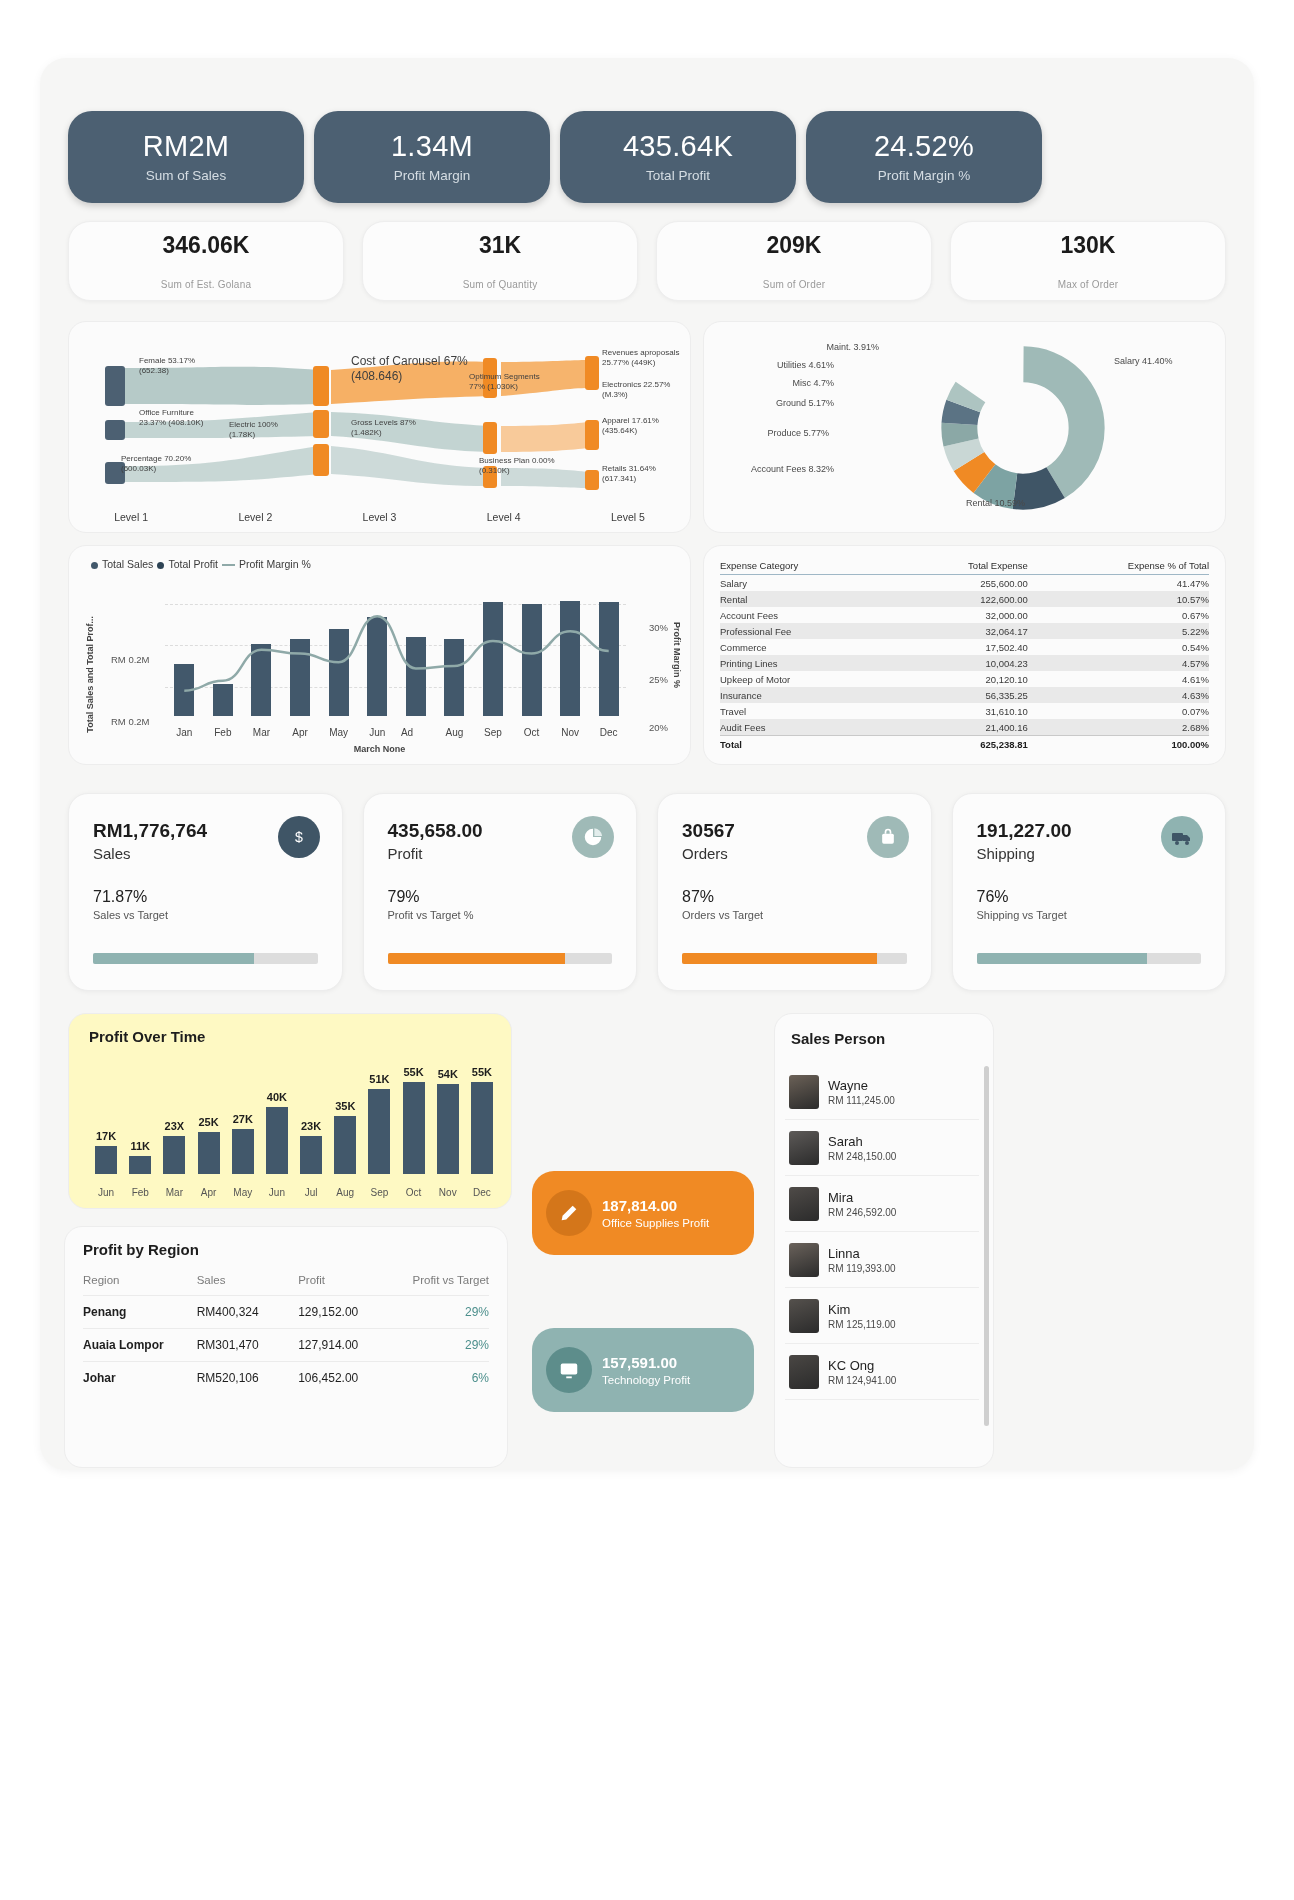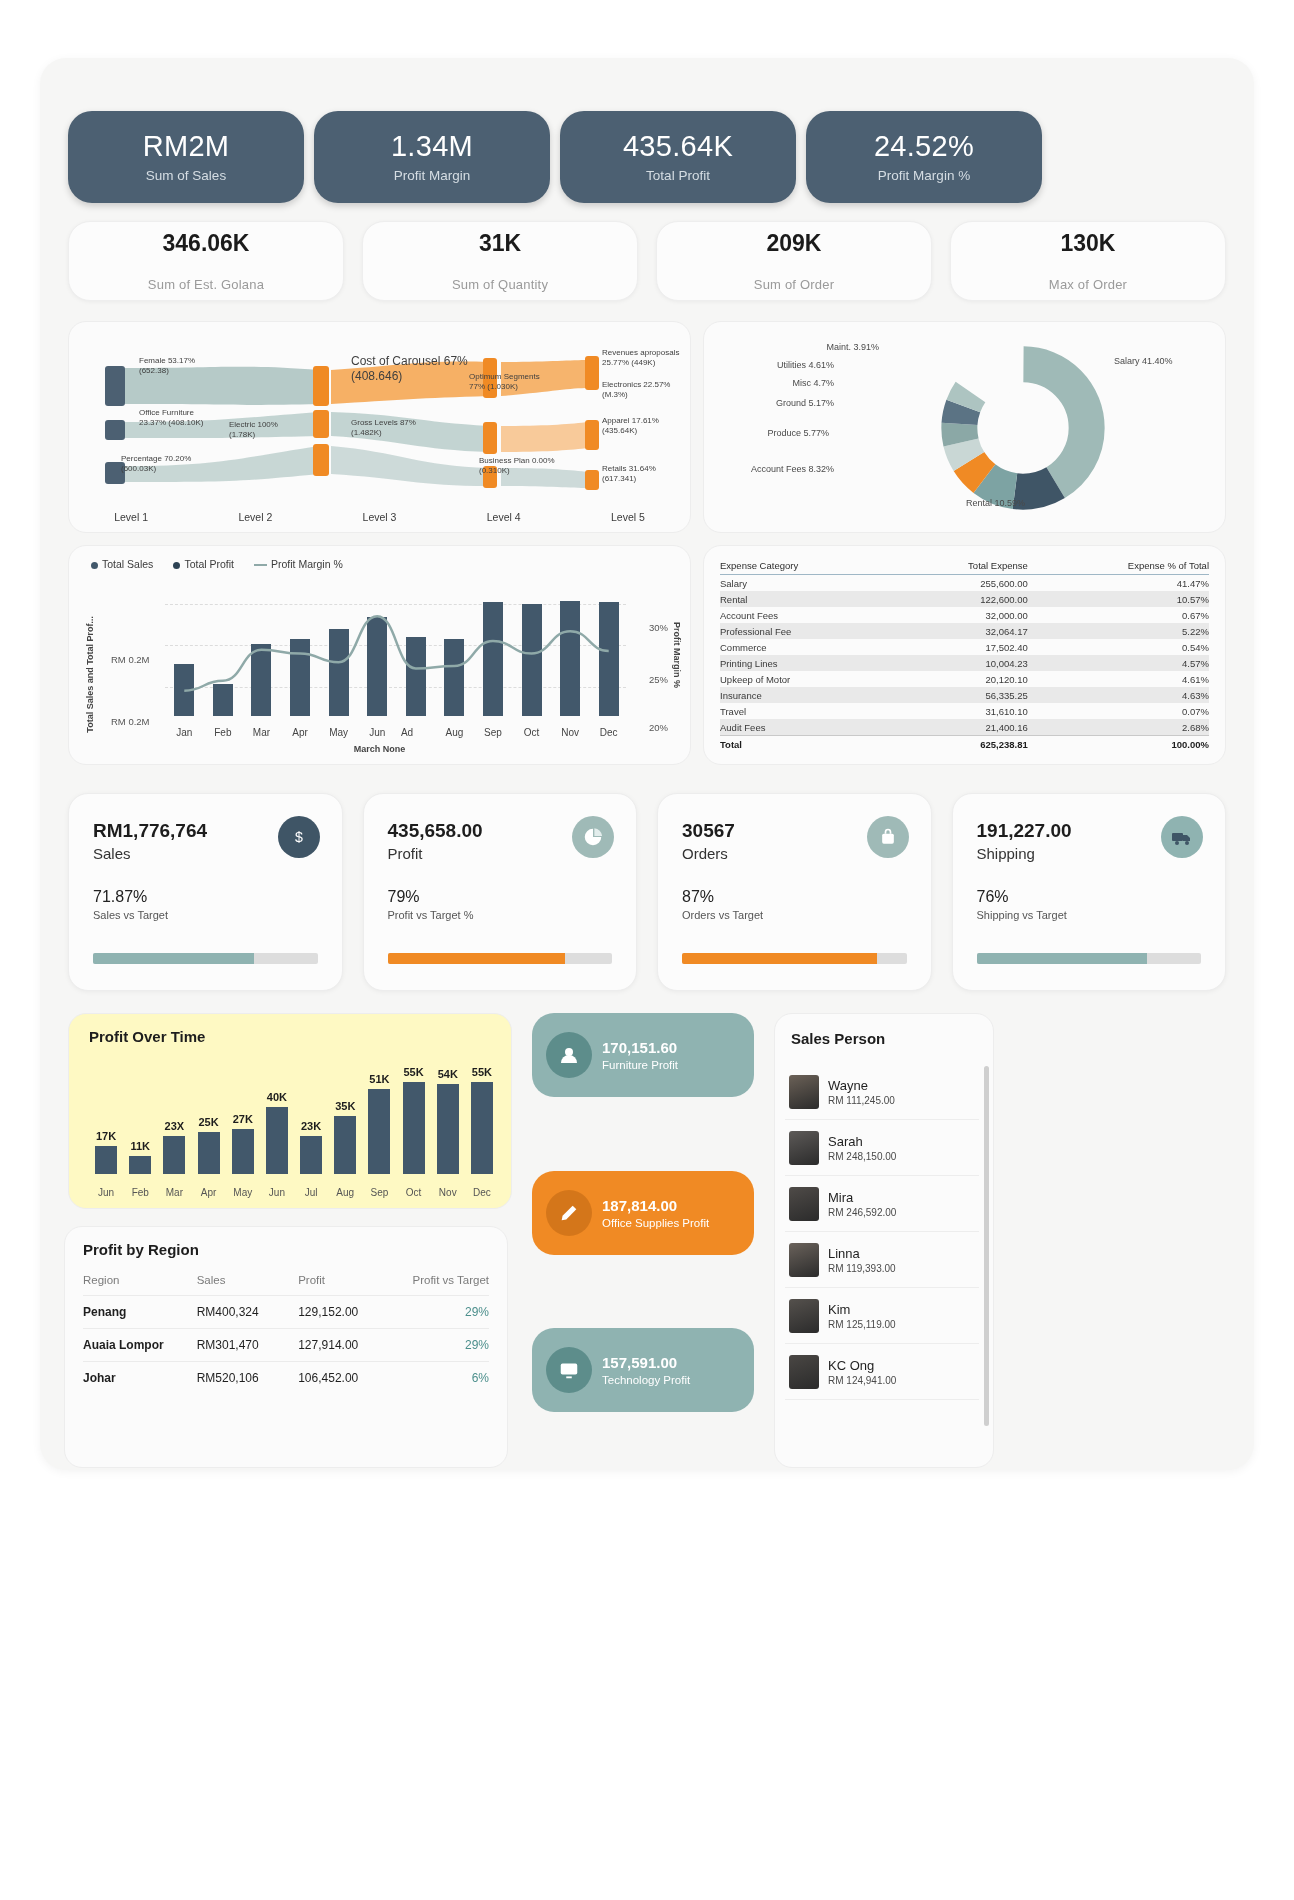--- a/index.html
+++ b/index.html
@@ -26,39 +26,39 @@
   .kpi-dark .v { font-size:29px; font-weight:400; letter-spacing:.3px; line-height:1.1; }
   .kpi-dark .l { font-size:13.5px; color:#d5dde3; margin-top:5px; }
   
   .kpi-row2 { position:absolute; left:28px; top:163px; width:1158px; height:80px; display:flex; gap:18px; }
   .kpi-light {
     flex:1; background:#fcfcfc; border-radius:22px;
     display:flex; flex-direction:column; align-items:center; justify-content:center;
     border:1px solid #eeeeee; box-shadow:0 1px 4px rgba(0,0,0,.05);
   }
   .kpi-light .v { font-size:23px; font-weight:700; color:#1b1b1b; }
-  .kpi-light .l { font-size:13px; color:#9a9a9a; margin-top:20px; letter-spacing:.2px; }
+  .kpi-light .l { font-size:10px; color:#9a9a9a; margin-top:20px; letter-spacing:.2px; }
 
   
   .sankey-card { position:absolute; left:28px; top:263px; width:623px; height:212px;
     background:#fbfbfb; border-radius:18px; border:1px solid #ededed; }
   .sankey-axis { position:absolute; bottom:9px; left:0; width:100%; display:flex; }
   .sankey-axis span { flex:1; text-align:center; font-size:10.5px; color:#3a3a3a; }
 
   
   .donut-card { position:absolute; left:663px; top:263px; width:523px; height:212px;
     background:#fbfbfb; border-radius:18px; border:1px solid #ededed; }
   .donut-wrap { position:absolute; left:235px; top:22px; width:168px; height:168px; }
   .donut-hole { position:absolute; left:46px; top:46px; width:76px; height:76px; border-radius:50%; background:#fbfbfb; }
   .dlab { position:absolute; font-size:9px; color:#4a4a4a; white-space:nowrap; }
 
   
   .combo-card { position:absolute; left:28px; top:487px; width:623px; height:220px;
     background:#fbfbfb; border-radius:18px; border:1px solid #ededed; }
-  .legend { position:absolute; left:22px; top:12px; display:flex; gap:20px; align-items:center; font-size:10.5px; color:#3b3b3b; }
+  .legend { position:absolute; left:22px; top:12px; display:flex; gap:4px; align-items:center; font-size:10.5px; color:#3b3b3b; }
   .legend i { display:inline-block; width:7px; height:7px; border-radius:50%; margin-right:4px; vertical-align:middle; }
   .legend .line-key { display:inline-block; width:13px; height:2px; background:#8fa9a8; margin-right:4px; vertical-align:middle; }
   .combo-plot { position:absolute; left:96px; top:48px; right:64px; bottom:48px; }
   .bar { position:absolute; bottom:0; width:20px; background:#42586b; }
   .gridline { position:absolute; left:0; right:0; border-top:1px dashed #dcdcdc; }
   .ytick { position:absolute; font-size:9.5px; color:#555; }
   .xtick { position:absolute; bottom:26px; font-size:10px; color:#444; transform:translateX(-50%); }
   .axis-title { position:absolute; font-size:9px; color:#444; }
 
   
@@ -476,32 +476,20 @@
       <div class="pot-x" style="left: 173.75px;">May</div>
       <div class="pot-x" style="left: 207.917px;">Jun</div>
       <div class="pot-x" style="left: 242.083px;">Jul</div>
       <div class="pot-x" style="left: 276.25px;">Aug</div>
       <div class="pot-x" style="left: 310.417px;">Sep</div>
       <div class="pot-x" style="left: 344.583px;">Oct</div>
       <div class="pot-x" style="left: 378.75px;">Nov</div>
       <div class="pot-x" style="left: 412.917px;">Dec</div>
     </div>
 
-  <div class="pill" style="top:955px;background:#8fb3b1;color:#fff">
-    <div class="pic" style="background:#5d8d8b">
-      <svg width="24" height="24" viewBox="0 0 24 24">
-          <circle cx="12" cy="9" r="4" fill="#fff"></circle>
-          <path d="M4 20 a8 8 0 0 1 16 0 Z" fill="#fff"></path>
-        </svg>
-    </div>
-    <div>
-      <div class="pv">170,151.60</div>
-      <div class="pl">Furniture Profit</div>
-    </div>
-  </div>
   <div class="pill" style="top:1113px;background:#f08a24;color:#fff">
     <div class="pic" style="background:#d4761a">
       <svg width="22" height="22" viewBox="0 0 24 24">
           <path d="M4 20 l1-5 L16 4 l4 4 L9 19 Z" fill="#fff"></path>
         </svg>
     </div>
     <div>
       <div class="pv">187,814.00</div>
       <div class="pl">Office Supplies Profit</div>
     </div>

